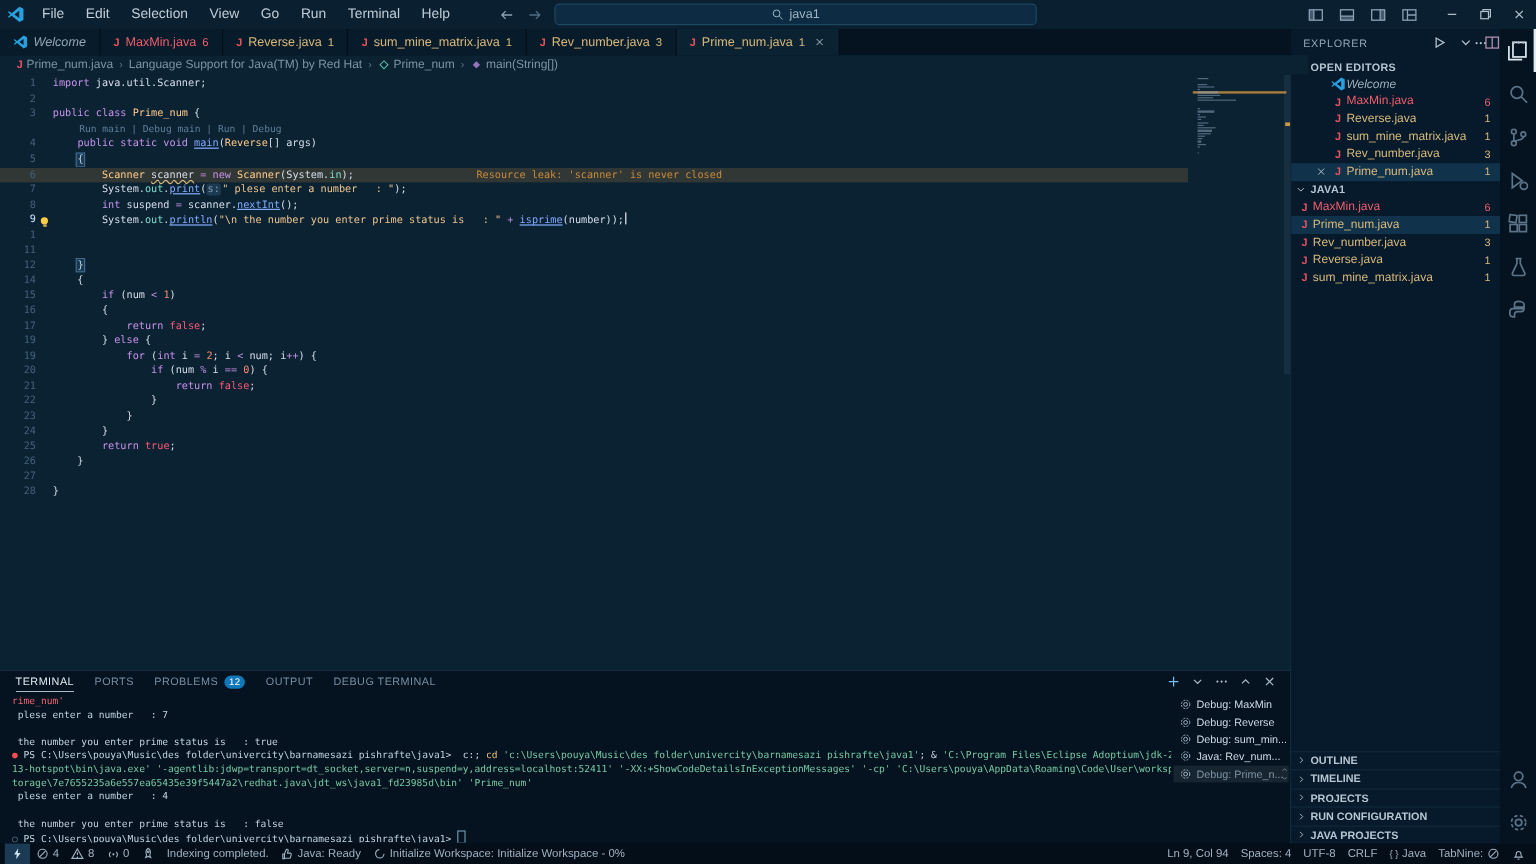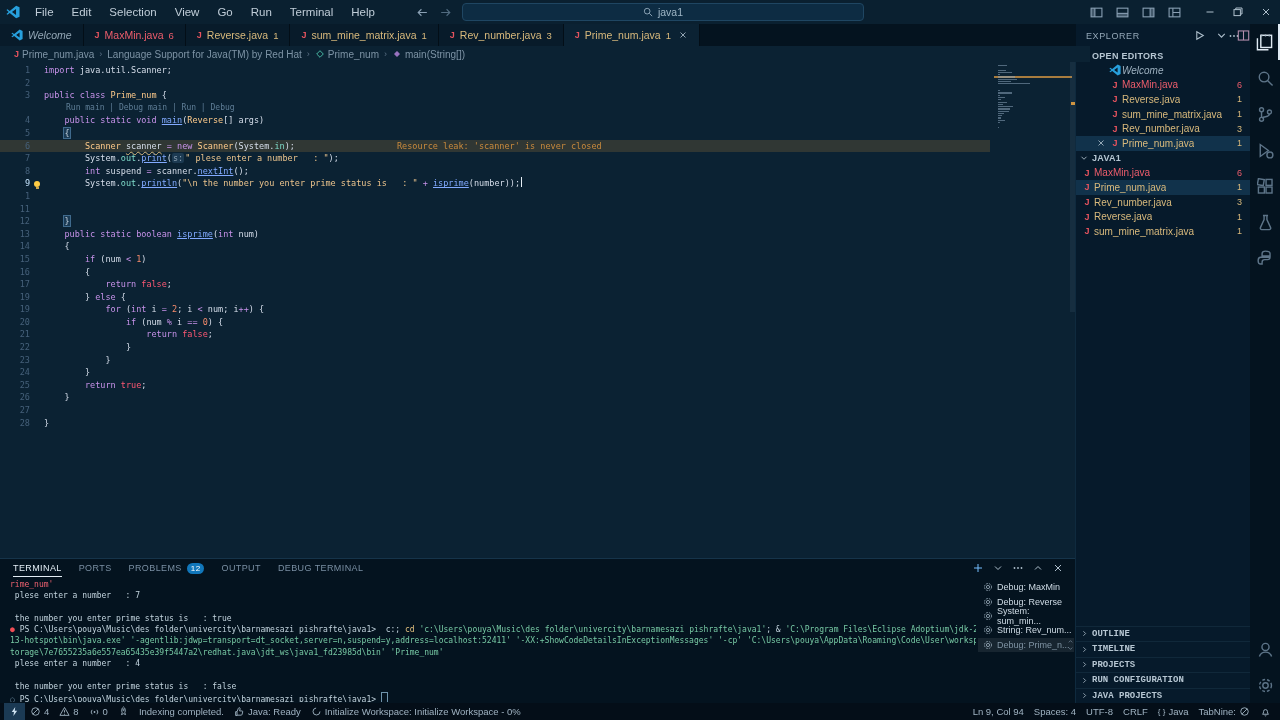--- a/index.html
+++ b/index.html
@@ -104,21 +104,21 @@
   .file-row{height:14.6px;display:flex;align-items:center;font-size:10px;color:#aebfcc;position:relative;}
   .file-row.selected{background:#11324b;}
   .file-row .close-slot{flex:0 0 14px;display:flex;justify-content:center;color:#aebfcc;}
   .file-row .f-ico{flex:0 0 14px;display:flex;justify-content:center;}
   .file-row .f-label{white-space:nowrap;overflow:hidden;}
   .file-row .f-label.sev-error{color:#ee5d6c;} .file-row .f-label.sev-warn{color:#d8b97c;}
   .file-row .f-label.muted{color:#9db0bf;font-style:italic;}
   .file-row .f-badge{margin-left:auto;margin-right:8px;font-size:9px;}
   .file-row .f-badge.sev-error{color:#ee5d6c;} .file-row .f-badge.sev-warn{color:#d8b97c;}
   .jicon{color:#e5535e;font-weight:700;font-size:9px;font-family:"Liberation Sans",sans-serif;}
-  .sb-bottom{position:absolute;bottom:0;left:0;right:0;font-family:Liberation Mono, monospace;}
+  .sb-bottom{position:absolute;bottom:0;left:0;right:0;}
   .collapsed-row{height:14.5px;border-top:1px solid #10283a;display:flex;align-items:center;gap:3px;
     padding-left:4px;font-size:9px;font-weight:bold;color:#b6c6d2;}
 
   
   .activitybar{position:absolute;top:24px;right:0;width:30px;bottom:17px;background:#04131f;
     display:flex;flex-direction:column;align-items:center;}
   .ab-icon{width:30px;height:36px;display:flex;align-items:center;justify-content:center;color:#5d7488;box-sizing:border-box;}
   .ab-icon.active{color:#dfeaf3;border-right:2px solid #dfeaf3;}
   .ab-spacer{flex:1;}
 
@@ -323,21 +323,20 @@
         <div class="codelens">Run main | Debug main | Run | Debug</div>
         <div class="code-row"><span class="gutter">4</span><span class="glyph"></span><span class="code-text"><span class="c-pl">    </span><span class="c-kw">public static void</span><span class="c-pl"> </span><span class="c-fn">main</span><span class="c-pl">(</span><span class="c-typ">Reverse</span><span class="c-pl">[] args)</span></span></div>
         <div class="code-row"><span class="gutter">5</span><span class="glyph"></span><span class="code-text"><span class="c-pl">    </span><span class="c-brk">{</span></span></div>
         <div class="code-row warn-line"><span class="gutter">6</span><span class="glyph"></span><span class="code-text"><span class="c-pl">        </span><span class="c-typ">Scanner</span><span class="c-pl"> </span><span class="c-squig">scanner</span><span class="c-pl"> </span><span class="c-op">=</span><span class="c-pl"> </span><span class="c-kw">new</span><span class="c-pl"> </span><span class="c-typ">Scanner</span><span class="c-pl">(</span><span class="c-pl">System.</span><span class="c-prop">in</span><span class="c-pl">);</span></span><span class="warn-note">Resource leak: 'scanner' is never closed</span></div>
         <div class="code-row"><span class="gutter">7</span><span class="glyph"></span><span class="code-text"><span class="c-pl">        </span><span class="c-pl">System.</span><span class="c-prop">out</span><span class="c-pl">.</span><span class="c-fn">print</span><span class="c-pl">(</span><span class="c-hint">s:</span><span class="c-str">" plese enter a number   : "</span><span class="c-pl">);</span></span></div>
         <div class="code-row"><span class="gutter">8</span><span class="glyph"></span><span class="code-text"><span class="c-pl">        </span><span class="c-kw">int</span><span class="c-pl"> suspend </span><span class="c-op">=</span><span class="c-pl"> scanner.</span><span class="c-fn">nextInt</span><span class="c-pl">();</span></span></div>
         <div class="code-row"><span class="gutter cur">9</span><span class="glyph"><span class="bulb"></span></span><span class="code-text"><span class="c-pl">        </span><span class="c-pl">System.</span><span class="c-prop">out</span><span class="c-pl">.</span><span class="c-fn">println</span><span class="c-pl">(</span><span class="c-str">"\n the number you enter prime status is   : "</span><span class="c-pl"> </span><span class="c-op">+</span><span class="c-pl"> </span><span class="c-fn">isprime</span><span class="c-pl">(number));</span><span class="caret"></span></span></div>
         <div class="code-row"><span class="gutter">1</span><span class="glyph"></span><span class="code-text"></span></div>
         <div class="code-row"><span class="gutter">11</span><span class="glyph"></span><span class="code-text"></span></div>
         <div class="code-row"><span class="gutter">12</span><span class="glyph"></span><span class="code-text"><span class="c-pl">    </span><span class="c-brk">}</span></span></div>
-        <div class="code-row"><span class="gutter">13</span><span class="glyph"></span><span class="code-text"><span class="c-pl">    </span><span class="c-kw">public static boolean</span><span class="c-pl"> </span><span class="c-fn">isprime</span><span class="c-pl">(</span><span class="c-kw">int</span><span class="c-pl"> num)</span></span></div>
         <div class="code-row"><span class="gutter">14</span><span class="glyph"></span><span class="code-text"><span class="c-pl">    {</span></span></div>
         <div class="code-row"><span class="gutter">15</span><span class="glyph"></span><span class="code-text"><span class="c-pl">        </span><span class="c-kw">if</span><span class="c-pl"> (num </span><span class="c-op">&lt;</span><span class="c-pl"> </span><span class="c-num">1</span><span class="c-pl">)</span></span></div>
         <div class="code-row"><span class="gutter">16</span><span class="glyph"></span><span class="code-text"><span class="c-pl">        {</span></span></div>
         <div class="code-row"><span class="gutter">17</span><span class="glyph"></span><span class="code-text"><span class="c-pl">            </span><span class="c-kw">return</span><span class="c-pl"> </span><span class="c-bool">false</span><span class="c-pl">;</span></span></div>
         <div class="code-row"><span class="gutter">19</span><span class="glyph"></span><span class="code-text"><span class="c-pl">        } </span><span class="c-kw">else</span><span class="c-pl"> {</span></span></div>
         <div class="code-row"><span class="gutter">19</span><span class="glyph"></span><span class="code-text"><span class="c-pl">            </span><span class="c-kw">for</span><span class="c-pl"> (</span><span class="c-kw">int</span><span class="c-pl"> i </span><span class="c-op">=</span><span class="c-pl"> </span><span class="c-num">2</span><span class="c-pl">; i </span><span class="c-op">&lt;</span><span class="c-pl"> num; i</span><span class="c-op">++</span><span class="c-pl">) {</span></span></div>
         <div class="code-row"><span class="gutter">20</span><span class="glyph"></span><span class="code-text"><span class="c-pl">                </span><span class="c-kw">if</span><span class="c-pl"> (num </span><span class="c-op">%</span><span class="c-pl"> i </span><span class="c-op">==</span><span class="c-pl"> </span><span class="c-num">0</span><span class="c-pl">) {</span></span></div>
         <div class="code-row"><span class="gutter">21</span><span class="glyph"></span><span class="code-text"><span class="c-pl">                    </span><span class="c-kw">return</span><span class="c-pl"> </span><span class="c-bool">false</span><span class="c-pl">;</span></span></div>
         <div class="code-row"><span class="gutter">22</span><span class="glyph"></span><span class="code-text"><span class="c-pl">                }</span></span></div>
         <div class="code-row"><span class="gutter">23</span><span class="glyph"></span><span class="code-text"><span class="c-pl">            }</span></span></div>
@@ -501,30 +500,30 @@
           </span>
           <span>Debug: Reverse</span>
         </div>
         <div class="term-item">
           <span class="ic">
             <svg width="10" height="10" viewBox="0 0 12 12" fill="none" stroke="currentColor" stroke-width="1">
               <circle cx="6" cy="6" r="1.9"></circle>
               <circle cx="6" cy="6" r="4.2" stroke-dasharray="2 1.4"></circle>
             </svg>
           </span>
-          <span>System: sum_min...</span>
+          <span>Debug: sum_min...</span>
         </div>
         <div class="term-item">
           <span class="ic">
             <svg width="10" height="10" viewBox="0 0 12 12" fill="none" stroke="currentColor" stroke-width="1">
               <circle cx="6" cy="6" r="1.9"></circle>
               <circle cx="6" cy="6" r="4.2" stroke-dasharray="2 1.4"></circle>
             </svg>
           </span>
-          <span>String: Rev_num...</span>
+          <span>Java: Rev_num...</span>
         </div>
         <div class="term-item selected">
           <span class="ic">
             <svg width="10" height="10" viewBox="0 0 12 12" fill="none" stroke="currentColor" stroke-width="1">
               <circle cx="6" cy="6" r="1.9"></circle>
               <circle cx="6" cy="6" r="4.2" stroke-dasharray="2 1.4"></circle>
             </svg>
           </span>
           <span>Debug: Prime_n...</span>
           <span class="mini-scroll">

